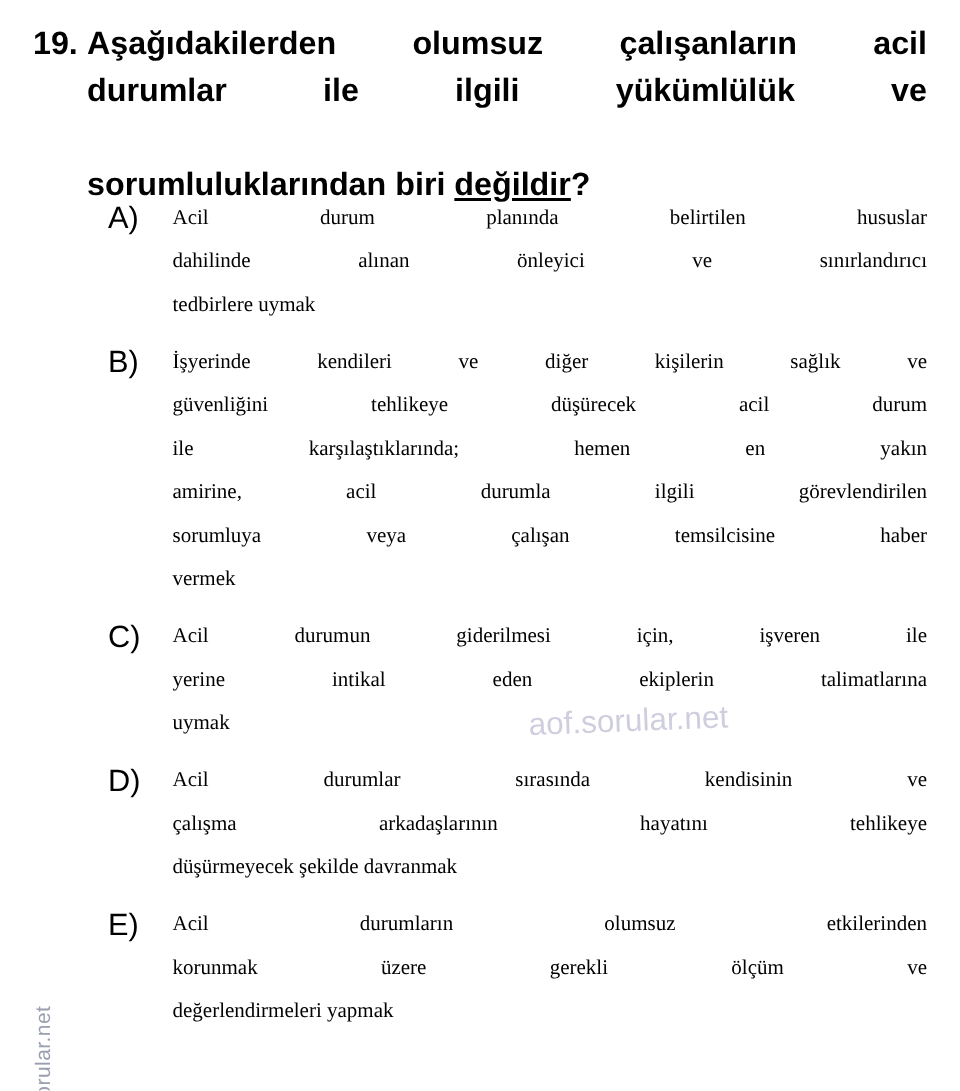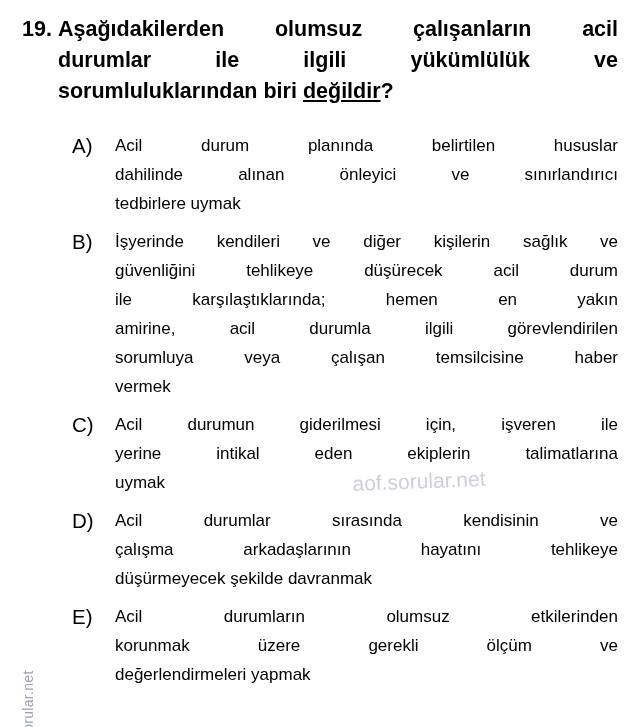--- a/index.html
+++ b/index.html
@@ -85,20 +85,21 @@
     font-weight: bold;
     line-height: 31px;
     width: 560px;
     text-align: justify;
     text-align-last: justify;
     white-space: pre-wrap;
   }
   .q-line.last {
     text-align: center;
     text-align-last: left;
+    margin-top: 32px;
   }
   .q-line u {
     text-decoration: underline;
     text-underline-offset: 2px;
   }
 
   
   .options {
     position: absolute;
     left: 0;
@@ -117,26 +118,27 @@
     padding-left: 72px;
     flex: 0 0 auto;
     font-size: 20.5px;
     line-height: 29px;
   }
   .opt-body {
     width: 505px;
     flex: 0 0 auto;
   }
   .opt-line {
-    font-size: 17px;
+    font-size: 14px;
     line-height: 29px;
     width: 503px;
     text-align: justify;
     text-align-last: justify;
     white-space: pre-wrap;
+    font-family: Liberation Serif, serif;
   }
   .opt-line.last {
     text-align: right;
     text-align-last: left;
   }
 </style>
 </head>
 <body>
 
 <div class="page">

